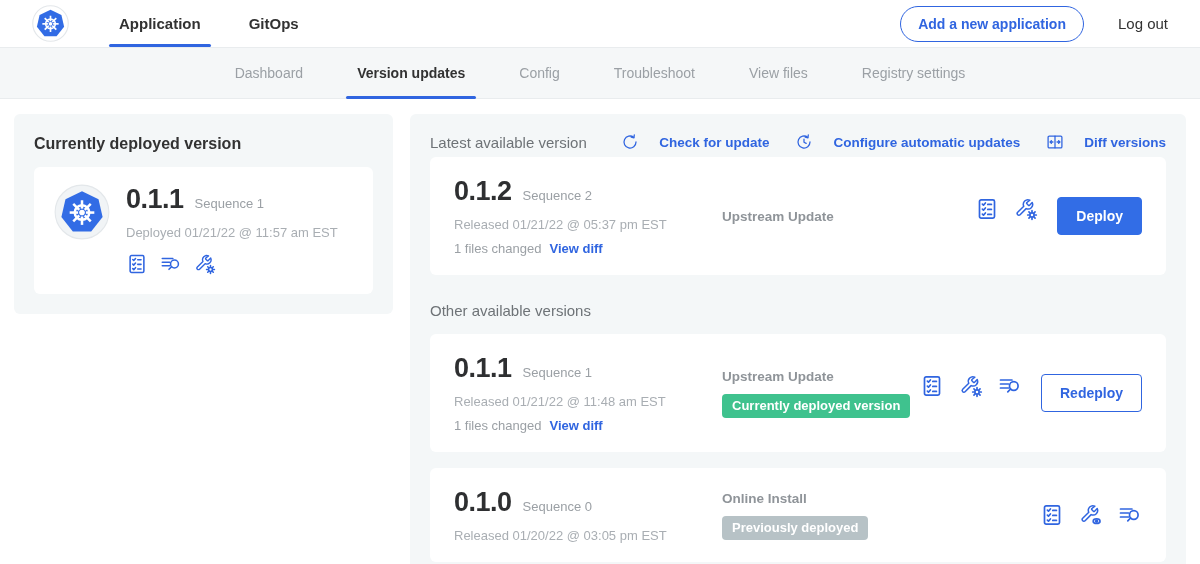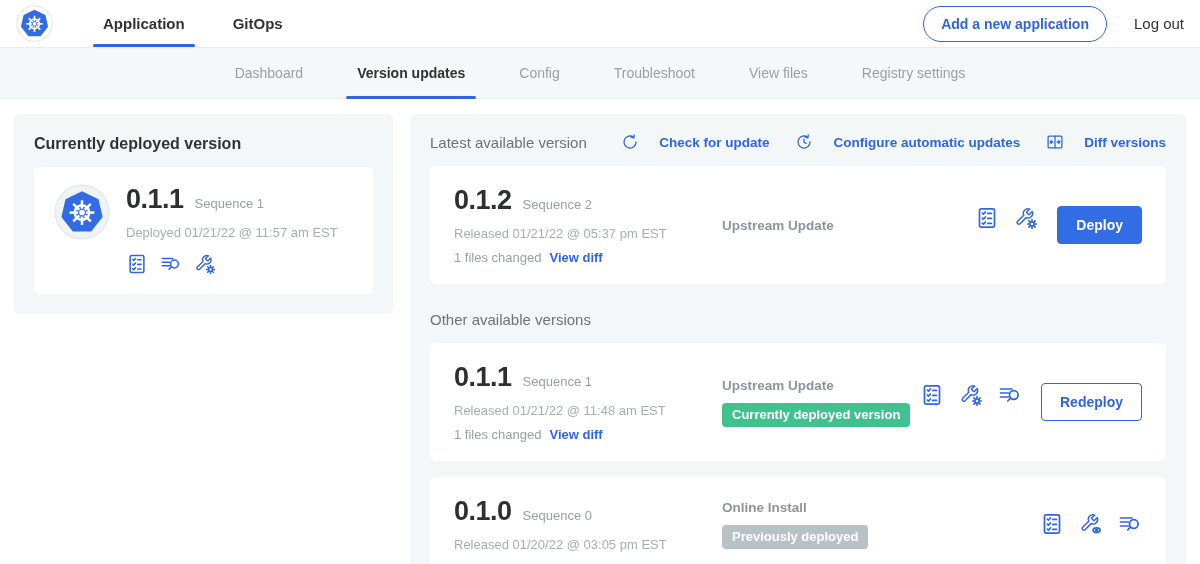--- a/index.html
+++ b/index.html
@@ -1,27 +1,27 @@
 <!DOCTYPE html>
 <html><head>
 <meta charset="utf-8">
 <style>
   * { margin:0; padding:0; box-sizing:border-box; }
   html,body { width:1200px; height:564px; background:#fff; overflow:hidden;
     font-family:"Liberation Sans", sans-serif; color:#323232; }
 
   
-  .topnav { height:47px; display:flex; align-items:stretch; padding:0 16px; background:#fff; }
+  .topnav { height:47px; display:flex; align-items:stretch; padding:0 32px; background:#fff; }
   .logo-wrap { align-self:center; margin-right:26px; width:37px; height:37px; }
   .logo-wrap svg { width:37px; height:37px; display:block; }
   .top-tab { display:flex; align-items:center; padding:0 24px; font-size:15px; font-weight:700;
     color:#323232; cursor:pointer; position:relative; }
   .top-tab.active::after { content:""; position:absolute; left:14px; right:14px; bottom:0;
     height:3px; background:#3065e0; border-radius:2px; }
-  .top-right { margin-left:auto; display:flex; align-items:center; gap:27px; }
+  .top-right { margin-left:auto; display:flex; align-items:center; gap:34px; }
   .add-btn { border:1px solid #3065e0; color:#3065e0; background:#fff; font-weight:700;
     font-size:14px; padding:9px 17px; border-radius:18px; cursor:pointer; font-family:inherit; }
   .logout { font-size:15px; color:#323232; cursor:pointer; }
 
   
   .subnav { height:52px; background:#f5f7f8; border-top:1px solid #e9ecee;
     border-bottom:1px solid #e9ecee; display:flex; justify-content:center; align-items:stretch; }
   .sub-tab { display:flex; align-items:center; padding:0 27px; color:#9ba0a5; font-size:14px;
     font-weight:500; cursor:pointer; position:relative; }
   .sub-tab.active { color:#323232; font-weight:700; }
@@ -31,21 +31,21 @@
   
   .content { display:flex; align-items:flex-start; gap:17px; padding:15px 14px; }
   .panel { background:#f4f7f8; border-radius:6px; }
 
   .left-panel { width:379px; padding:15px 20px 20px; flex-shrink:0; }
   .left-title { font-size:16px; font-weight:700; color:#323232; margin:6px 0 14px; }
   .deployed-card { background:#fff; border-radius:6px; padding:17px 20px 19px; display:flex; gap:16px; }
   .big-logo svg { width:56px; height:56px; display:block; }
 
   .right-panel { flex:1; padding:15px 20px 20px; }
-  .panel-head { display:flex; justify-content:space-between; align-items:flex-end; margin:4px 0 15px; }
+  .panel-head { display:flex; justify-content:space-between; align-items:flex-end; margin:4px 0 6px; }
   .head-title { font-size:15px; color:#6e7377; font-weight:500; }
   .head-actions { display:flex; align-items:center; gap:26px; }
   .action-link { display:flex; align-items:center; gap:20px; color:#3065e0; font-size:13.5px;
     font-weight:700; cursor:pointer; }
   .action-link .ic { width:18px; height:18px; }
   .action-link .ic svg { width:18px; height:18px; display:block; }
 
   .other-title { font-size:15px; color:#6e7377; font-weight:500; margin:27px 0 15px; }
   .cards { display:flex; flex-direction:column; gap:16px; }
 

